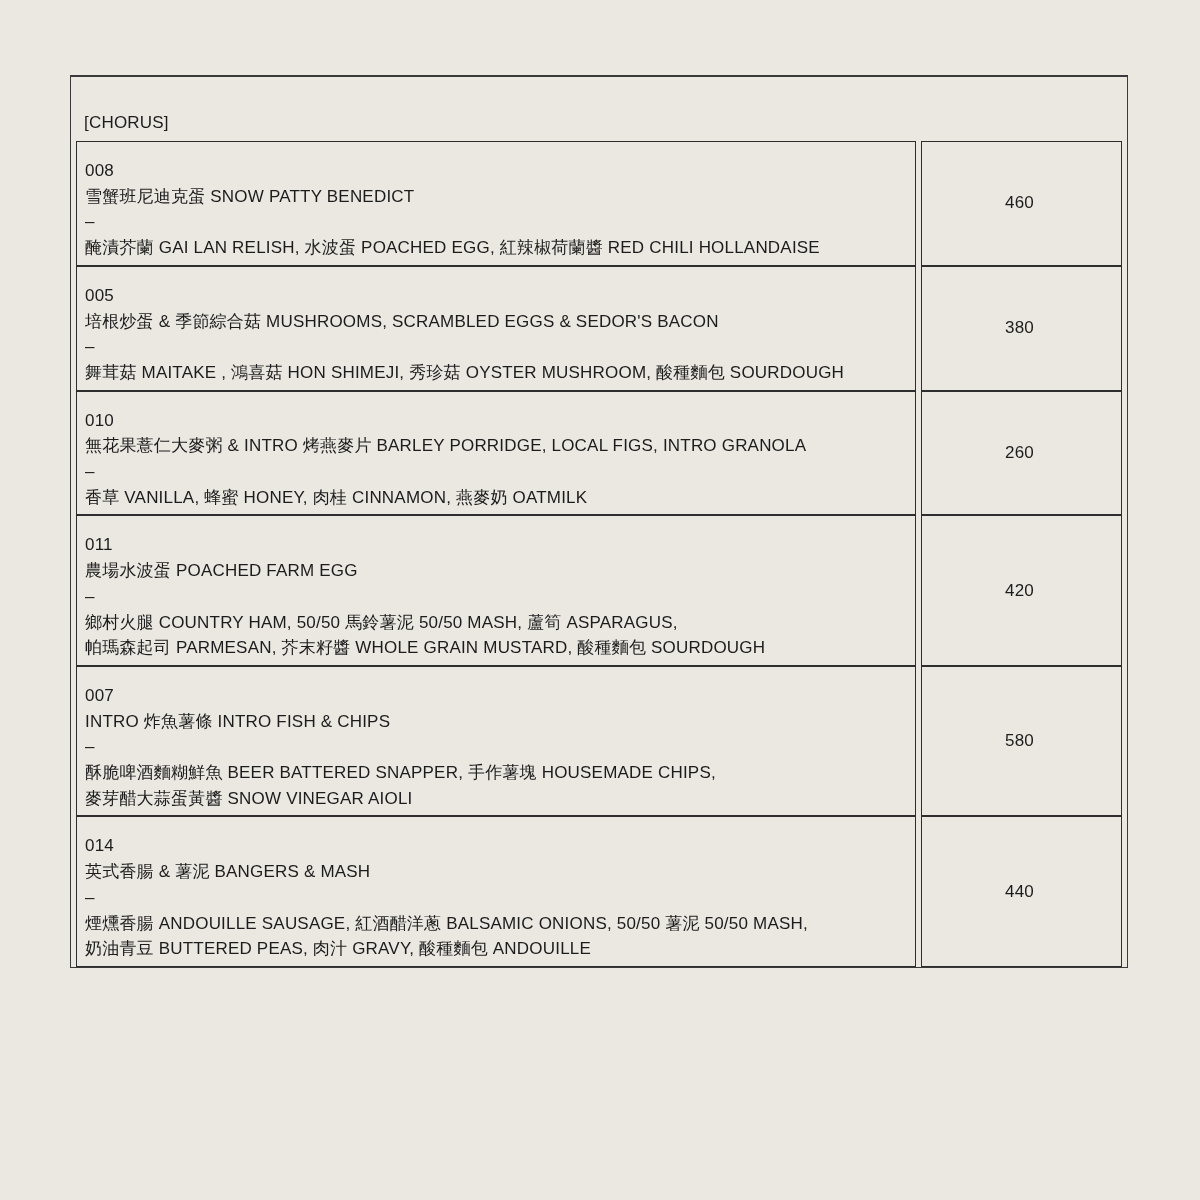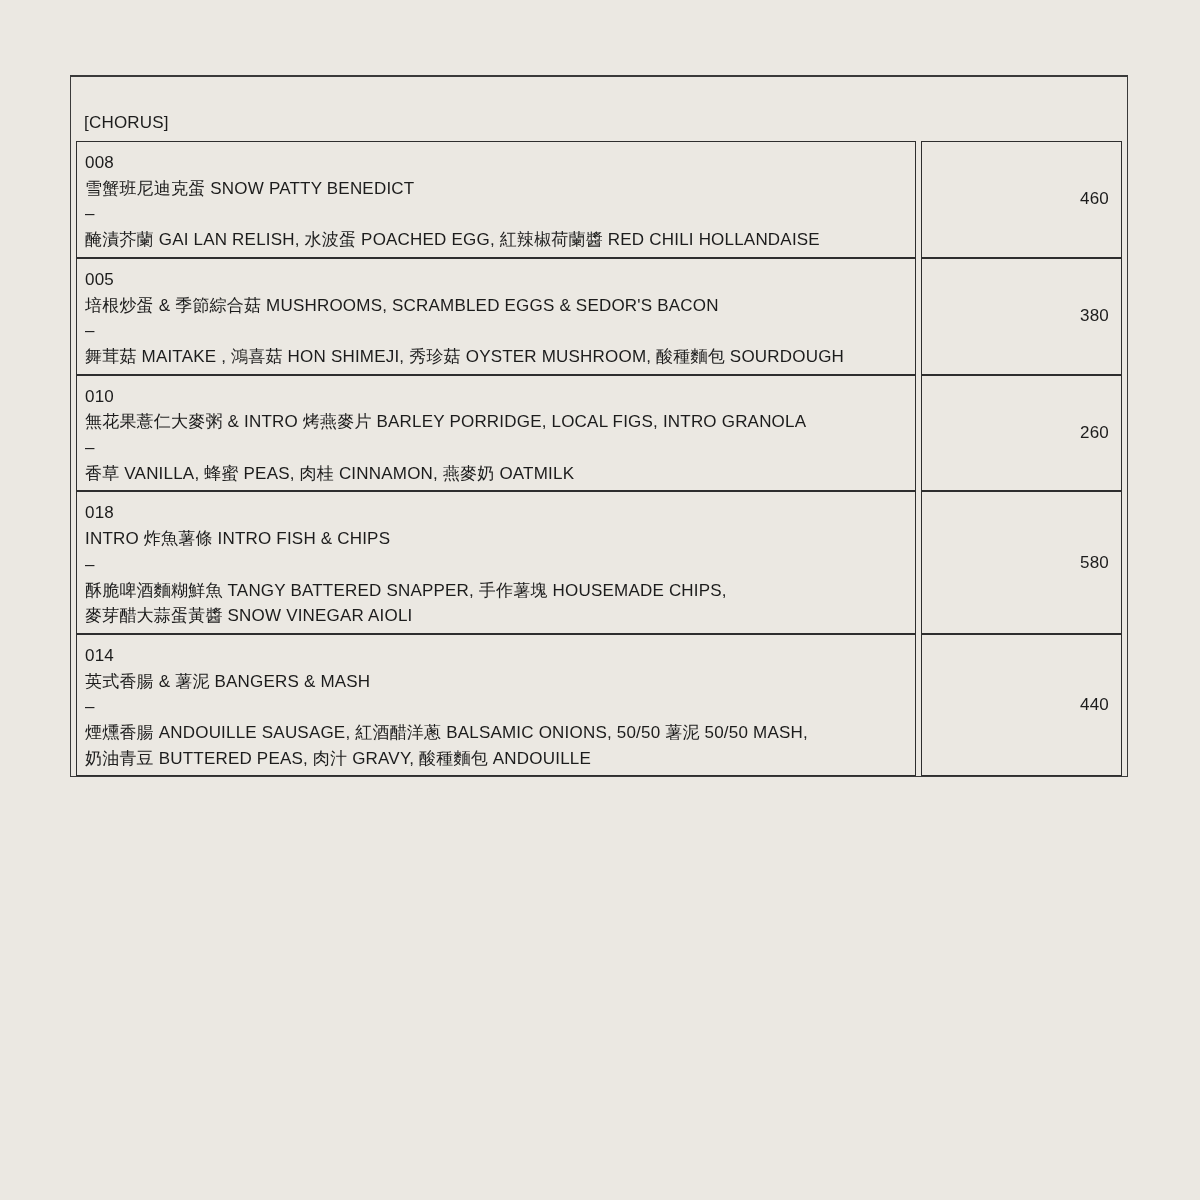--- a/index.html
+++ b/index.html
@@ -45,28 +45,28 @@
   tr.header-row td {
     vertical-align: bottom;
     padding: 6px 8px 8px 8px;
     border: none; 
     border-bottom: none;
   }
   col.main-col { width: auto; }
   col.price-col { width: 201px; }
   td.item-cell {
     vertical-align: top;
-    padding: 8px 10px 4px 8px;
+    padding: 16px 10px 4px 8px;
     line-height: 25.7px;
     white-space: nowrap;
     overflow: hidden;
   }
   td.price-cell {
     vertical-align: middle;
-    text-align: right;
+    text-align: center;
     padding: 0 12px 0 8px;
   }
   .item-number, .item-name, .item-separator { line-height: 25.7px; }
   .item-description div { line-height: 25.7px; }
 </style>
 </head>
 <body>
 
 <div class="page">
   <div class="menu-frame">
@@ -103,34 +103,46 @@
     </td>
     <td class="price-cell">380</td>
   </tr>
 
   <tr style="height: 110px; margin-top: 8px;">
     <td class="item-cell">
       <div class="item-number">010</div>
       <div class="item-name">無花果薏仁大麥粥 &amp; INTRO 烤燕麥片 BARLEY PORRIDGE, LOCAL FIGS, INTRO GRANOLA</div>
       <div class="item-separator">–</div>
       <div class="item-description">
-                <div>香草 VANILLA, 蜂蜜 PEAS, 肉桂 CINNAMON, 燕麥奶 OATMILK</div>
+                <div>香草 VANILLA, 蜂蜜 HONEY, 肉桂 CINNAMON, 燕麥奶 OATMILK</div>
               </div>
     </td>
     <td class="price-cell">260</td>
   </tr>
 
+  <tr style="height: 135px;">
+    <td class="item-cell">
+      <div class="item-number">011</div>
+      <div class="item-name">農場水波蛋 POACHED FARM EGG</div>
+      <div class="item-separator">–</div>
+      <div class="item-description">
+                <div>鄉村火腿 COUNTRY HAM, 50/50 馬鈴薯泥 50/50 MASH, 蘆筍 ASPARAGUS,</div>
+                <div>帕瑪森起司 PARMESAN, 芥末籽醬 WHOLE GRAIN MUSTARD, 酸種麵包 SOURDOUGH</div>
+              </div>
+    </td>
+    <td class="price-cell">420</td>
+  </tr>
 
   <tr style="height: 135px;">
     <td class="item-cell">
-      <div class="item-number">018</div>
+      <div class="item-number">007</div>
       <div class="item-name">INTRO 炸魚薯條 INTRO FISH &amp; CHIPS</div>
       <div class="item-separator">–</div>
       <div class="item-description">
-                <div>酥脆啤酒麵糊鮮魚 TANGY BATTERED SNAPPER, 手作薯塊 HOUSEMADE CHIPS,</div>
+                <div>酥脆啤酒麵糊鮮魚 BEER BATTERED SNAPPER, 手作薯塊 HOUSEMADE CHIPS,</div>
                 <div>麥芽醋大蒜蛋黃醬 SNOW VINEGAR AIOLI</div>
               </div>
     </td>
     <td class="price-cell">580</td>
   </tr>
 
 
   <tr style="height: 135px;">
     <td class="item-cell">
       <div class="item-number">014</div>

